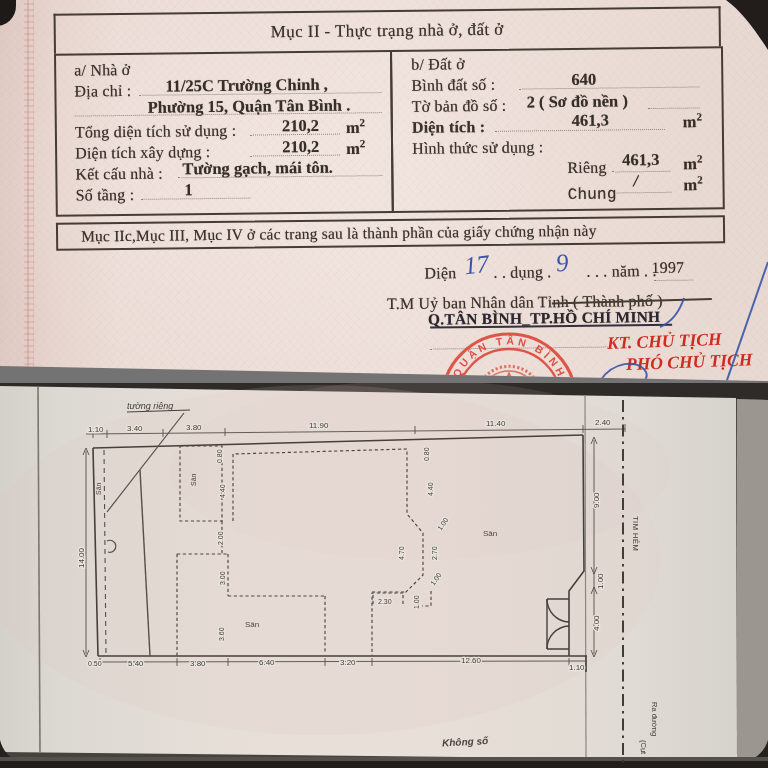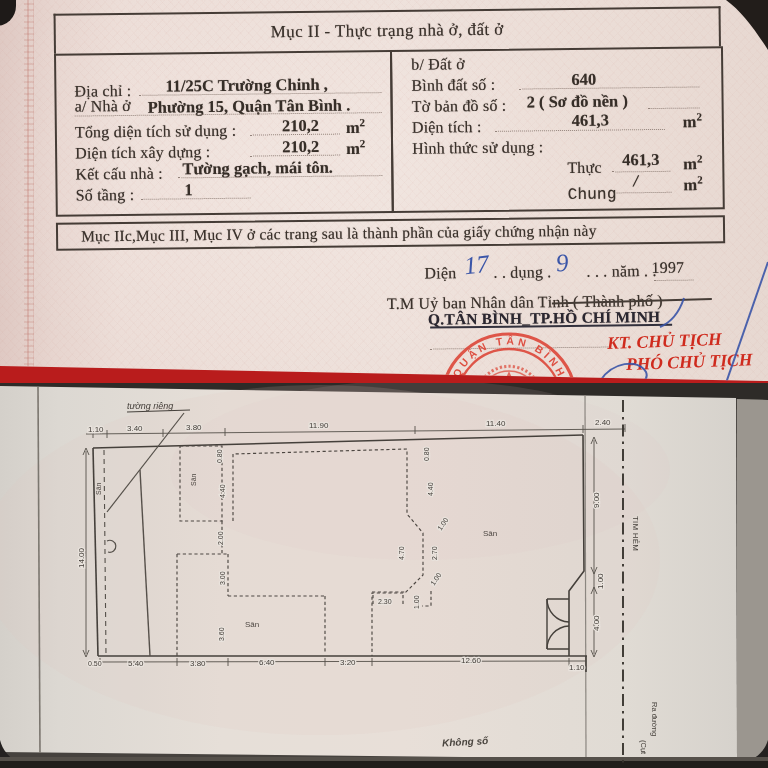--- a/index.html
+++ b/index.html
@@ -1,16 +1,16 @@
 <!DOCTYPE html>
 <html><head>
 <meta charset="utf-8">
 <style>
 html,body{margin:0;padding:0;background:#1b1917;}
-#page{position:relative;width:768px;height:768px;overflow:hidden;background:#b91c1c;font-family:"Liberation Serif",serif;}
+#page{position:relative;width:768px;height:768px;overflow:hidden;background:#737373;font-family:"Liberation Serif",serif;}
 .abs{position:absolute;}
 #topphoto{position:absolute;left:0;top:0;width:768px;height:383px;
  background:
   radial-gradient(ellipse 500px 300px at 35% 45%, rgba(255,249,245,0.22), rgba(255,249,245,0) 70%),
   linear-gradient(90deg,#dfc9c3 0,#e7d5cf 55px,#ecddd7 120px,#eee1db 400px,#eadcd5 650px,#e7d8d1 768px);
  clip-path:polygon(0 0,768px 0,768px 381px,0 366px);}
 .tex{position:absolute;left:0;top:0;width:768px;height:383px;
  background:
   repeating-linear-gradient(47deg, rgba(205,150,140,0.05) 0 1px, rgba(0,0,0,0) 1px 6px),
   repeating-linear-gradient(-47deg, rgba(205,150,140,0.05) 0 1px, rgba(0,0,0,0) 1px 6px);}
@@ -39,21 +39,21 @@
 
    <div class="ln" style="left:55px;top:10px;width:2px;height:40px;"></div>
    <div class="ln" style="left:720px;top:10px;width:2px;height:40px;"></div>
 
    <div class="lbl" style="left:272px;top:21px;font-size:17px;letter-spacing:0.4px;">Mục II - Thực trạng nhà ở, đất ở</div>
 
    <div class="abs" style="left:55px;top:50px;width:334px;height:159px;border:2px solid #453c36;"></div>
 
    <div class="abs" style="left:391px;top:50px;width:329px;height:159px;border:2px solid #453c36;"></div>
 
-   <div class="lbl" style="left:75px;top:58px;margin-top:36px;">a/ Nhà ở</div>
+   <div class="lbl" style="left:75px;top:58px;">a/ Nhà ở</div>
 
    <div class="lbl" style="left:75px;top:79px;font-family:Liberation Serif, serif;">Địa chỉ :</div>
 
    <div class="val" style="left:166px;top:74px;">11/25C Trường Chinh ,</div>
    <div class="dot" style="left:140px;top:92px;width:242px;"></div>
 
    <div class="val" style="left:148px;top:95px;">Phường 15, Quận Tân Bình .</div>
    <div class="dot" style="left:75px;top:112px;width:307px;"></div>
 
    <div class="lbl" style="left:75px;top:120px;">Tổng diện tích sử dụng :</div>
@@ -77,28 +77,28 @@
    <div class="lbl" style="left:412px;top:56px;">b/ Đất ở</div>
 
    <div class="lbl" style="left:412px;top:77px;">Bình đất số :</div>
    <div class="val" style="left:572px;top:72px;">640</div>
    <div class="dot" style="left:520px;top:90px;width:180px;"></div>
 
    <div class="lbl" style="left:412px;top:98px;">Tờ bản đồ số :</div>
    <div class="val" style="left:527px;top:94px;">2 ( Sơ đồ nền )</div>
    <div class="dot" style="left:648px;top:111px;width:52px;"></div>
 
-   <div class="lbl" style="left:412px;top:119px;">Diện tích :</div>
+   <div class="lbl" style="left:412px;top:119px;font-weight:bold;">Diện tích :</div>
    <div class="val" style="left:572px;top:113px;">461,3</div>
    <div class="dot" style="left:495px;top:132px;width:170px;"></div>
    <div class="val" style="left:683px;top:114px;">m<sup>2</sup></div>
 
    <div class="lbl" style="left:412px;top:140px;">Hình thức sử dụng :</div>
 
-   <div class="lbl" style="left:567px;top:161px;">Thực</div>
+   <div class="lbl" style="left:567px;top:161px;">Riêng</div>
    <div class="val" style="left:622px;top:153px;">461,3</div>
    <div class="dot" style="left:612px;top:174px;width:58px;"></div>
    <div class="val" style="left:683px;top:156px;">m<sup>2</sup></div>
 
    <div class="lbl" style="left:567px;top:188px;font-family:Liberation Mono, monospace;">Chung</div>
    <div class="val" style="left:633px;top:174px;font-style:italic;">/</div>
    <div class="dot" style="left:616px;top:195px;width:55px;"></div>
    <div class="val" style="left:683px;top:177px;">m<sup>2</sup></div>
 
    <div class="abs" style="left:55px;top:219px;width:665px;height:24px;border:2px solid #453c36;"></div>

